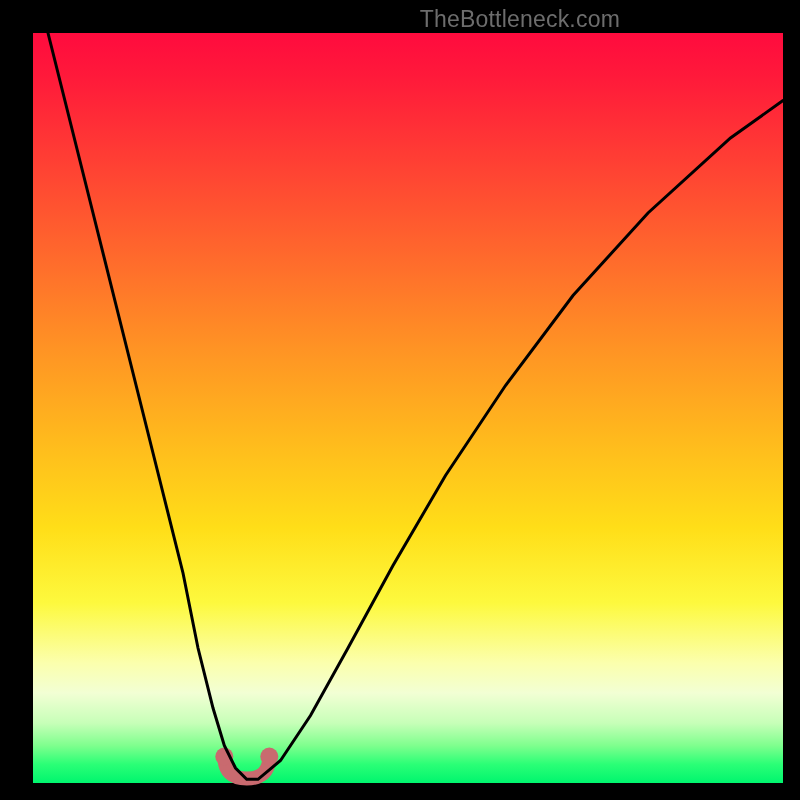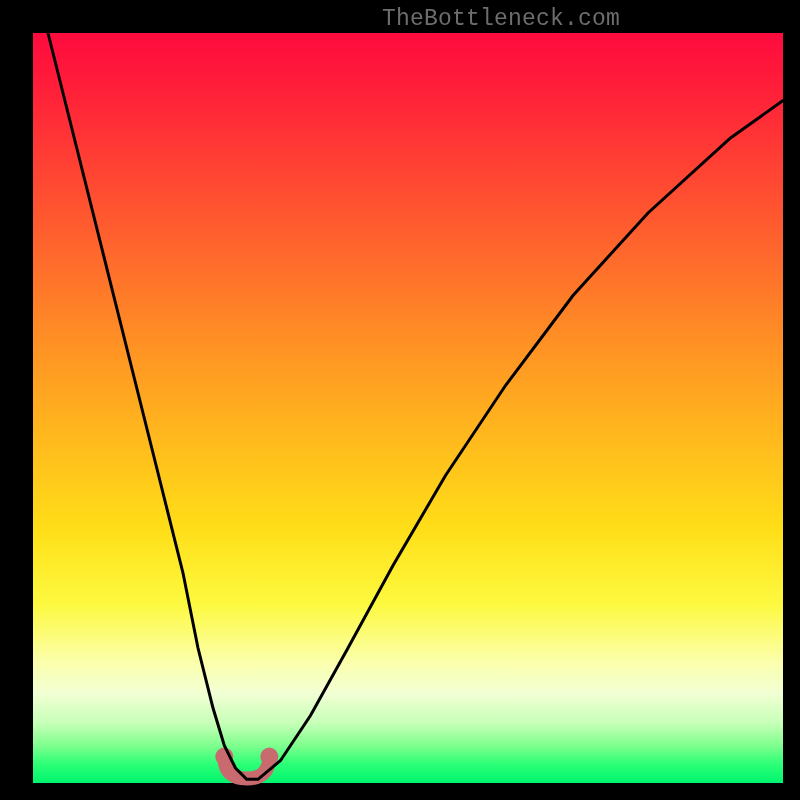--- a/index.html
+++ b/index.html
@@ -11,21 +11,20 @@
     overflow: hidden;
     font-family: Arial, Helvetica, sans-serif;
   }
   .frame {
     position: absolute;
     left: 0;
     top: 0;
     width: 636px;
     height: 800px;
     background: #000;
-    font-family: Liberation Mono, monospace;
   }
   .plot-area {
     position: absolute;
     left: 33px;
     top: 33px;
     width: 750px;
     height: 750px;
     
     background: linear-gradient(
       to bottom,

